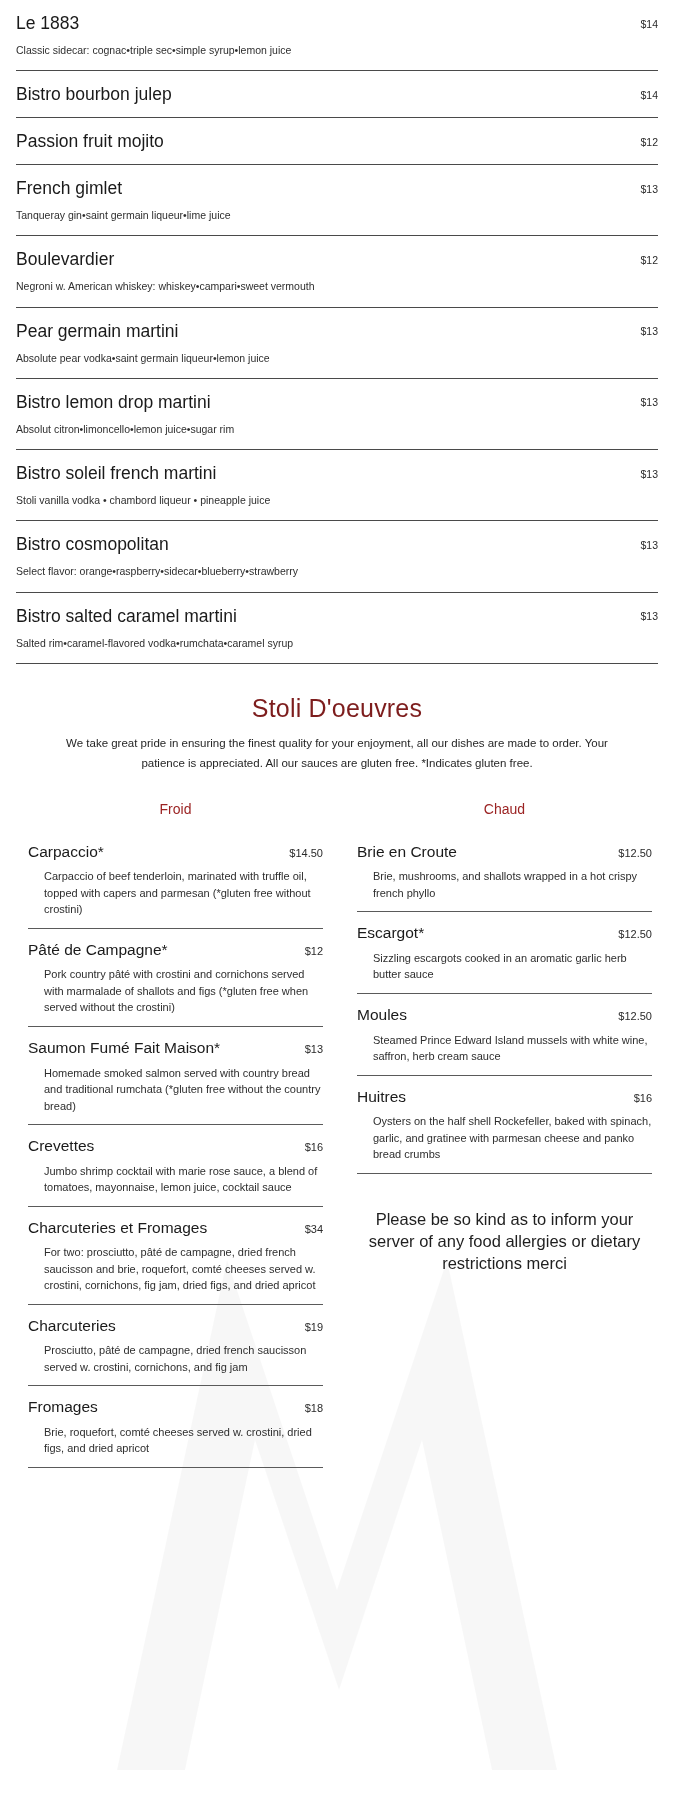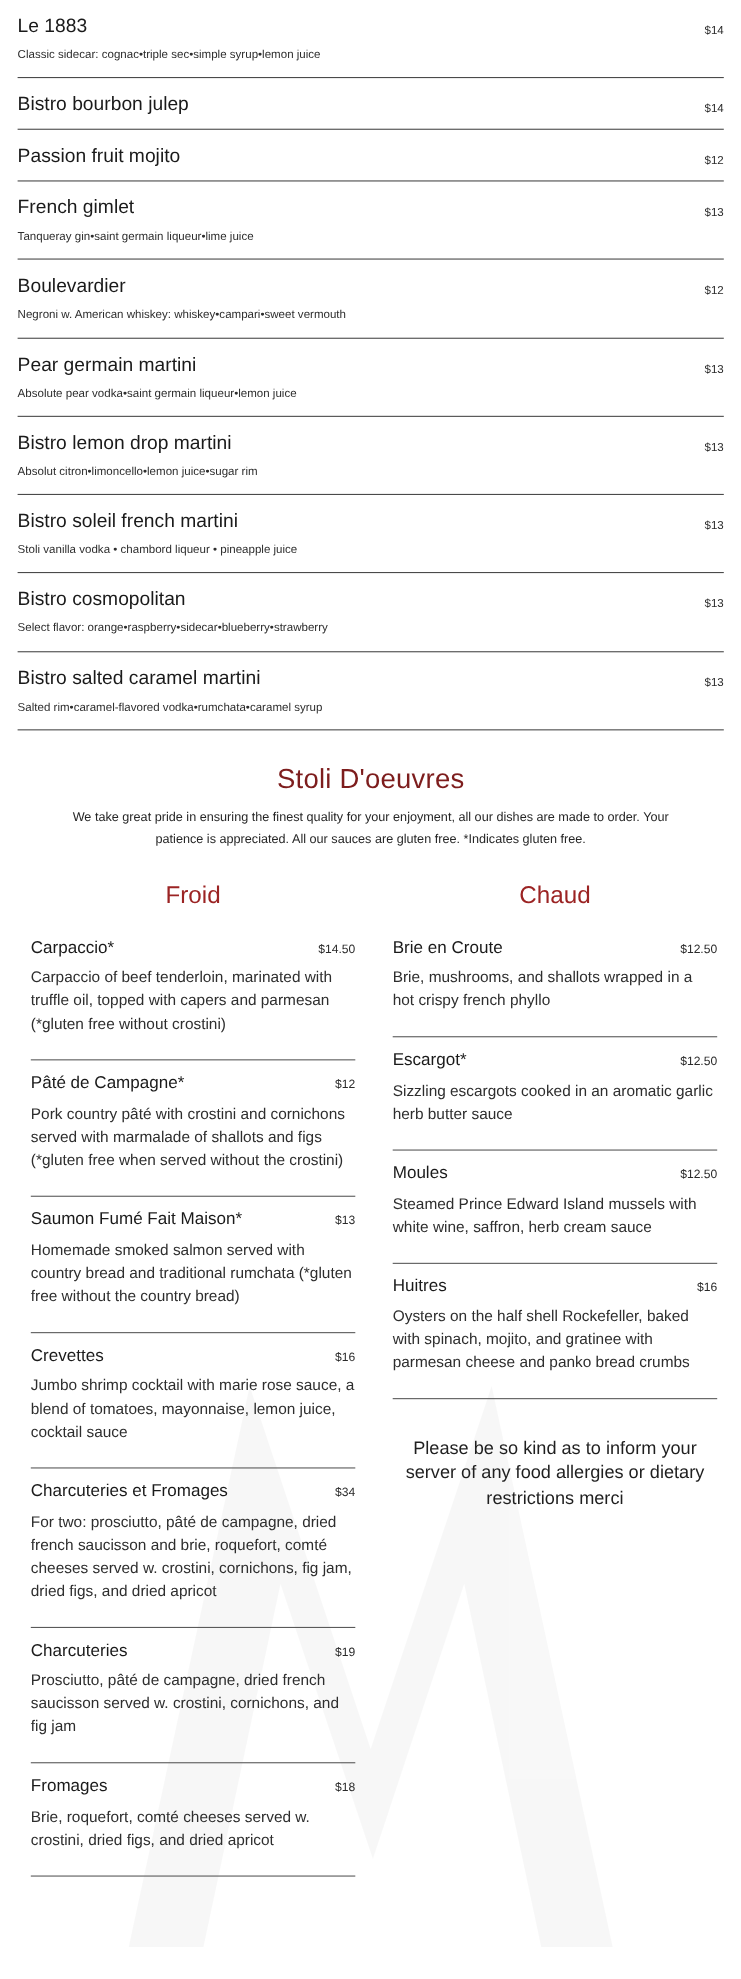--- a/index.html
+++ b/index.html
@@ -67,21 +67,21 @@
 
   .cocktail-item {
     border-bottom: 1.5px solid #4a4a4a;
     padding: 0 0 12px 0;
     margin: 0 0 0 0;
   }
   .cocktail-item:first-child { }
 
   .c-row {
     display: flex;
-    align-items: flex-end;
+    align-items: center;
     justify-content: space-between;
     padding-top: 13px;
   }
   .c-name {
     font-size: 17.5px;
     font-weight: 400;
     color: #1a1a1a;
     line-height: 1.2;
   }
   .c-price {
@@ -101,29 +101,29 @@
   .columns {
     display: flex;
     gap: 22px;
     padding-top: 2px;
   }
   .col { flex: 1 1 0; min-width: 0; }
 
   .col-title {
     text-align: center;
     color: #9b2323;
-    font-size: 22px;
+    font-size: 14px;
     font-weight: 400;
     margin: 0;
     padding: 4px 0 14px 0;
   }
 
   .dish {
     border-bottom: 1.5px solid #5a5a5a;
-    padding-bottom: 22px;
+    padding-bottom: 10px;
     margin-bottom: 0;
   }
   .d-row {
     display: flex;
     align-items: baseline;
     justify-content: space-between;
     padding-top: 12px;
   }
   .d-name {
     font-size: 15.5px;
@@ -131,24 +131,25 @@
     color: #1a1a1a;
     line-height: 1.2;
   }
   .d-price {
     font-size: 11px;
     color: #2a2a2a;
     white-space: nowrap;
     padding-left: 8px;
   }
   .d-desc {
-    font-size: 14px;
+    font-size: 11px;
     color: #2e2e2e;
     line-height: 1.5;
     padding-top: 7px;
+    margin-left: 16px;
   }
 
   
   .col.left  { padding-left: 12px; padding-right: 6px; }
   .col.right { padding-left: 6px;  padding-right: 6px; }
 
   
   .allergy-note {
     text-align: center;
     font-size: 16.5px;
@@ -346,21 +347,21 @@
           <span class="d-price">$12.50</span>
         </div>
         <div class="d-desc">Steamed Prince Edward Island mussels with white wine, saffron, herb cream sauce</div>
       </div>
 
       <div class="dish">
         <div class="d-row">
           <span class="d-name">Huitres</span>
           <span class="d-price">$16</span>
         </div>
-        <div class="d-desc">Oysters on the half shell Rockefeller, baked with spinach, mojito, and gratinee with parmesan cheese and panko bread crumbs</div>
+        <div class="d-desc">Oysters on the half shell Rockefeller, baked with spinach, garlic, and gratinee with parmesan cheese and panko bread crumbs</div>
       </div>
 
       <div class="allergy-note">Please be so kind as to inform your server of any food allergies or dietary restrictions merci</div>
 
     </div>
 
   </div>
 
 </div>
 

